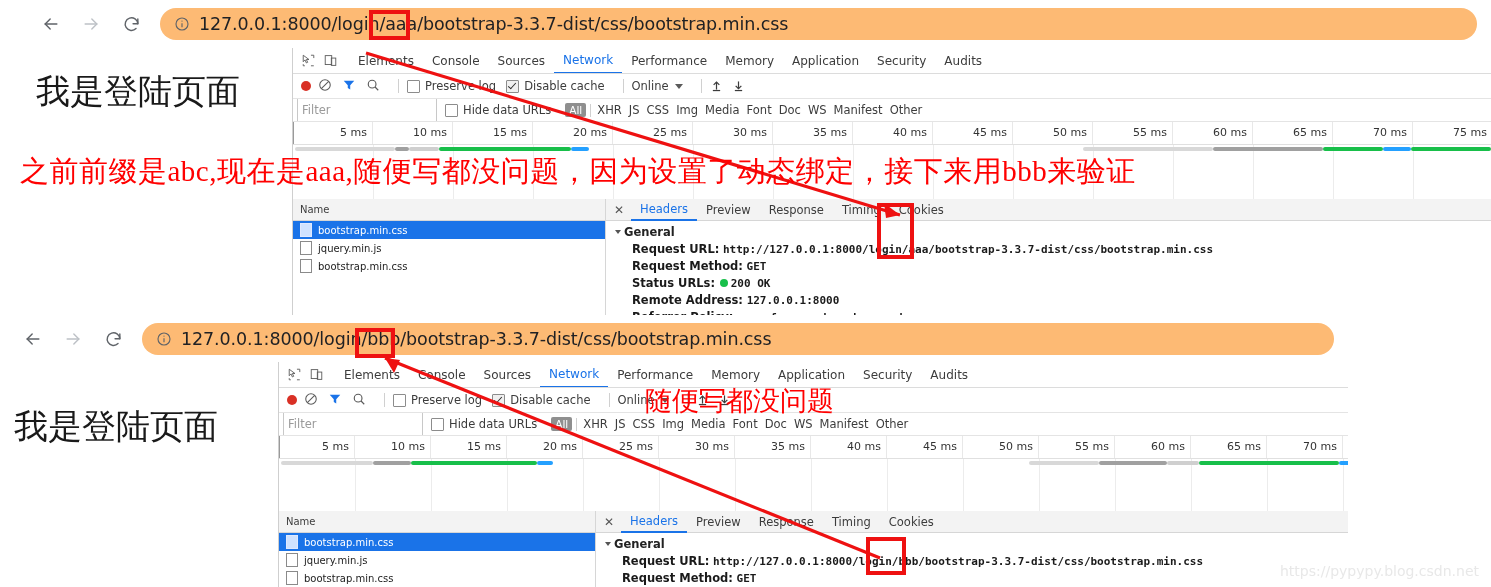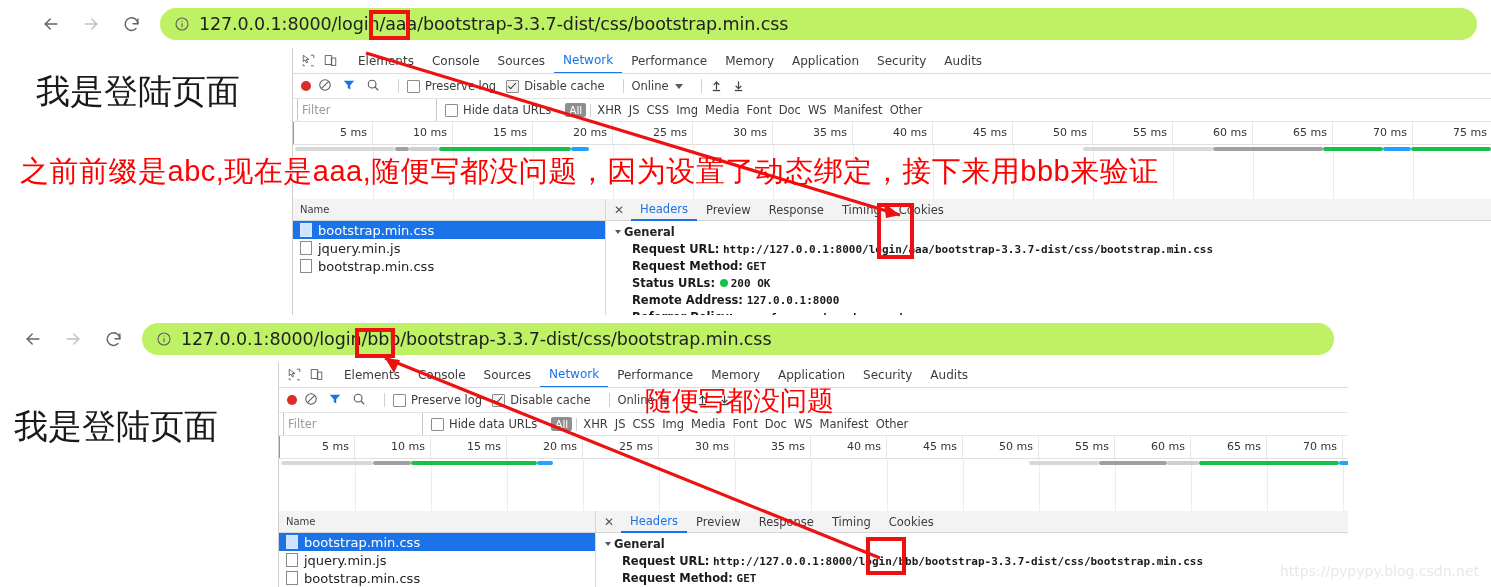--- a/index.html
+++ b/index.html
@@ -45,21 +45,21 @@
     flex: 0 0 auto;
   }
   .nav-btn.first { margin-left: 16px; }
   .nav-btn.disabled { color: #bdc1c6; }
   .nav-btn svg { display: block; }
 
   .urlbar {
     flex: 1 1 auto;
     margin: 0 14px 0 12px;
     height: 32px;
-    background: #bef264;
+    background: #fdba74;
     border-radius: 16px;
     display: flex;
     align-items: center;
     padding: 0 14px;
     overflow: hidden;
   }
   .info-icon {
     flex: 0 0 auto;
     width: 16px; height: 16px;
     margin-right: 9px;
@@ -291,21 +291,21 @@
     border-bottom: 1px solid #d6d6d6;
     font-size: 10px;
     color: #3c3c3c;
     line-height: 21px;
     padding-left: 7px;
   }
   .net-row {
     height: 18px;
     display: flex;
     align-items: center;
-    font-size: 13px;
+    font-size: 10px;
     color: #222;
     padding-left: 7px;
   }
   .net-row.sel { background: #1a73e8; color: #ffffff; }
   .doc-ico {
     width: 10px; height: 12px;
     background: #fff;
     border: 1px solid #8a8a8a;
     margin-right: 6px;
     flex: 0 0 auto;
@@ -381,21 +381,21 @@
     pointer-events: none;
   }
   .hl-box {
     position: absolute;
     border: 4px solid #ee1111;
     box-sizing: border-box;
   }
   .anno-red {
     position: absolute;
     color: #ff0000;
-    font-family: Liberation Sans, sans-serif;
+    font-family: Liberation Serif, serif;
     white-space: nowrap;
   }
   .anno-main { font-size: 29px; letter-spacing: 0.5px; }
   .anno-sub { font-size: 27px; }
   .watermark {
     position: absolute;
     right: 12px; bottom: 8px;
     color: #e8e8e8;
     font-size: 14px;
     font-family: "DejaVu Sans", sans-serif;

